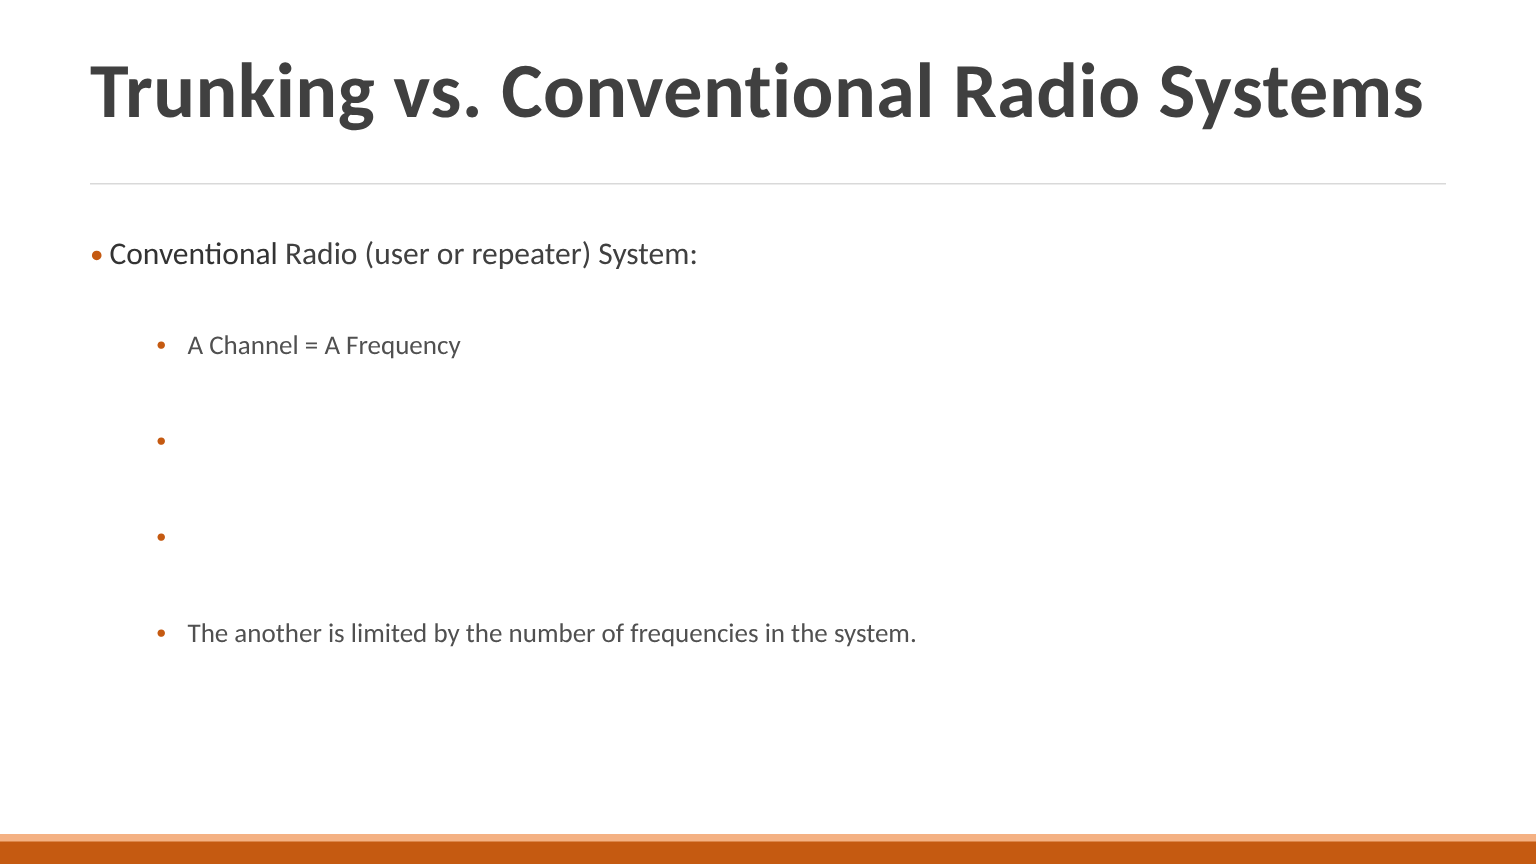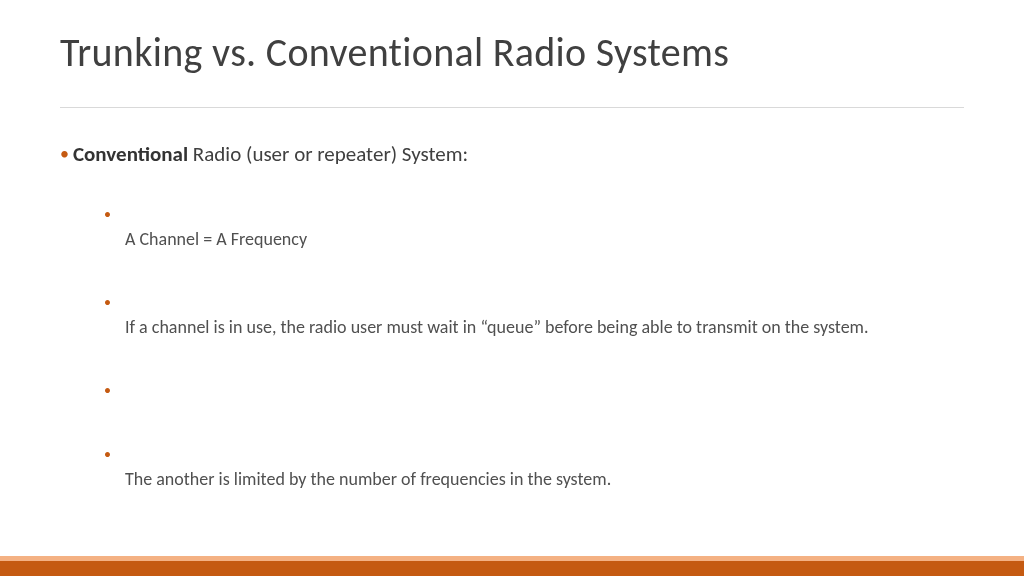--- a/index.html
+++ b/index.html
@@ -15,22 +15,22 @@
       position: relative;
       overflow: hidden;
     }
     .slide {
       width: 100%;
       height: 100%;
       padding: 28px 60px 0 60px;
       position: relative;
     }
     .title {
-      font-size: 40px;
-      font-weight: 400;
+      font-size: 52px;
+      font-weight: 700;
       color: #404040;
       margin-bottom: 30px;
       letter-spacing: 0.3px;
     }
     .divider {
       border: none;
       border-top: 1px solid #d9d9d9;
       margin-bottom: 32px;
     }
     .content {
@@ -45,21 +45,21 @@
     .main-bullet .dot {
       color: #c55a11;
       font-size: 18px;
       line-height: 28px;
       margin-right: 4px;
     }
     .main-bullet .text {
       line-height: 28px;
     }
     .bold {
-      font-weight: 700;
+      font-weight: 400;
       color: #333333;
     }
     .sub-list {
       margin-left: 44px;
     }
     .sub-bullet {
       display: flex;
       align-items: flex-start;
       margin-bottom: 26px;
       font-size: 18px;
@@ -67,21 +67,20 @@
     }
     .sub-bullet .dot {
       color: #c55a11;
       font-size: 14px;
       line-height: 38px;
       margin-right: 14px;
       flex-shrink: 0;
     }
     .sub-bullet .text {
       line-height: 38px;
-      margin-top: 24px;
     }
     .footer-bar {
       position: absolute;
       bottom: 0;
       left: 0;
       width: 100%;
       height: 20px;
       background: #c55a11;
       border-top: 5px solid #f4b183;
     }
@@ -101,21 +100,20 @@
       </span>
     </div>
 
     <div class="sub-list">
       <div class="sub-bullet">
         <span class="dot">•</span>
         <span class="text">A Channel = A Frequency</span>
       </div>
       <div class="sub-bullet">
         <span class="dot">•</span>
-        <span class="text">If a channel is in use, the radio user must wait in “queue” before being able to transmit on the system.</span>
       </div>
       <div class="sub-bullet">
         <span class="dot">•</span>
       </div>
       <div class="sub-bullet">
         <span class="dot">•</span>
         <span class="text">The another is limited by the number of frequencies in the system.</span>
       </div>
     </div>
   </div>

